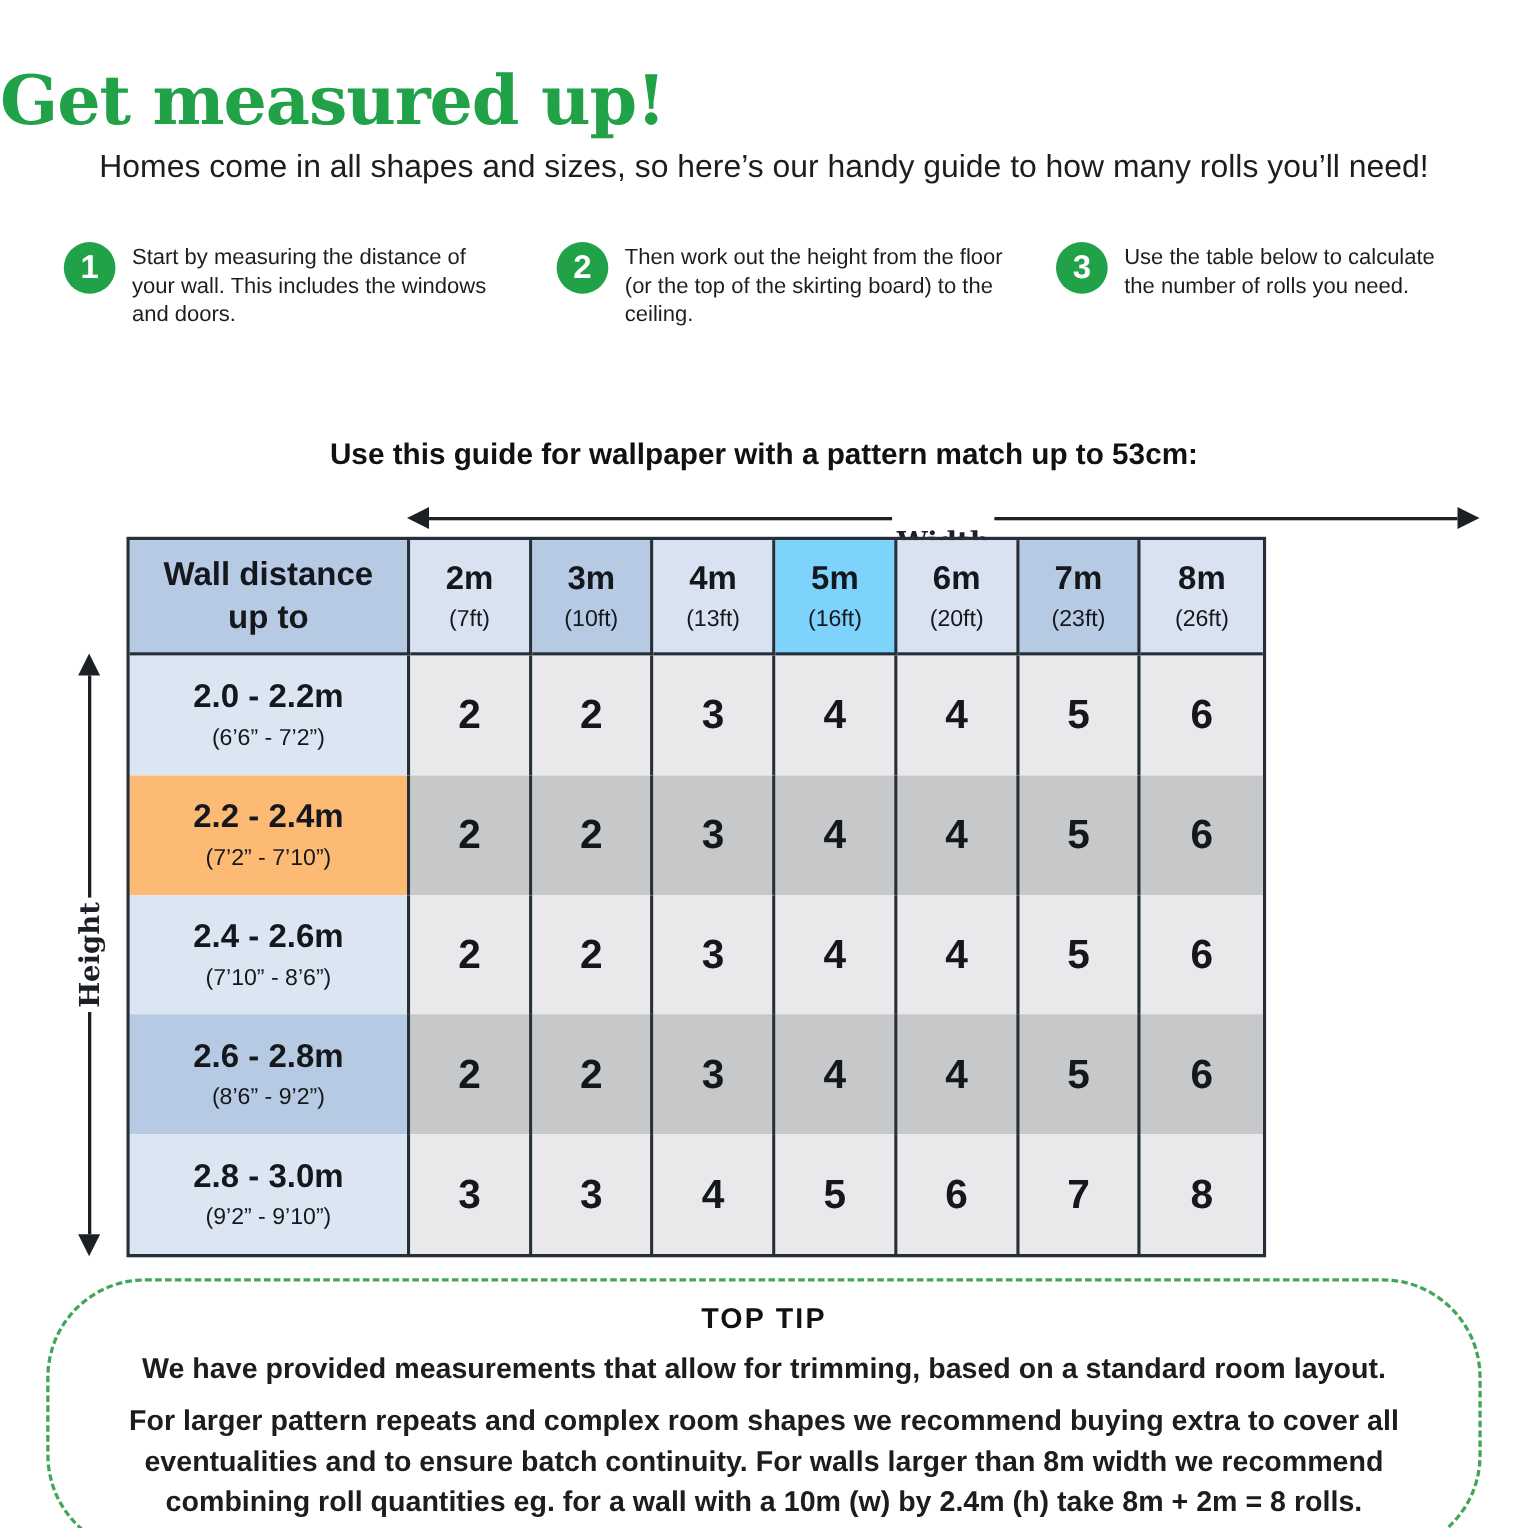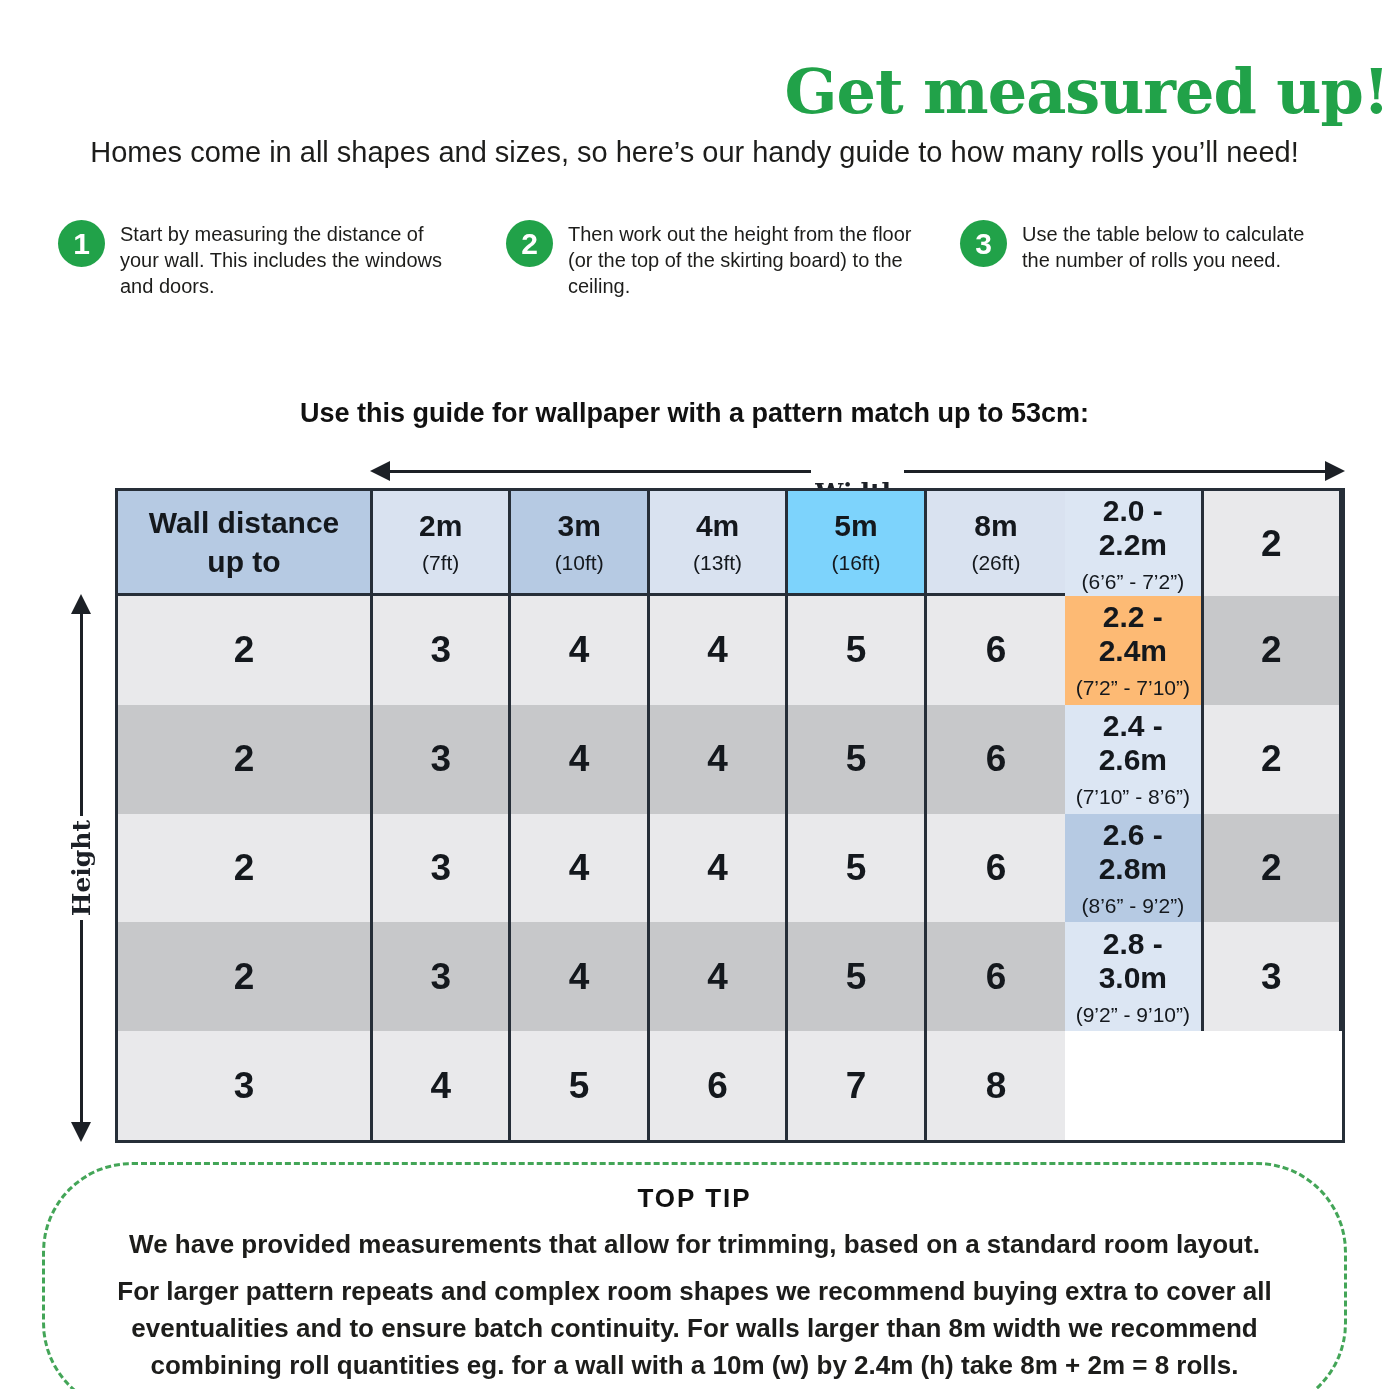--- a/index.html
+++ b/index.html
@@ -12,21 +12,21 @@
     --gray-light:#e9e9eb;
     --gray-dark:#c7c8ca;
   }
   *{margin:0;padding:0;box-sizing:border-box;}
   html,body{background:#ffffff;}
   body{font-family:"Liberation Sans",sans-serif;color:var(--ink);}
   .canvas{position:relative;width:1389px;height:1389px;background:#ffffff;overflow:hidden;}
 
   .title{
     position:absolute;top:55px;left:0;width:100%;
-    text-align:right;
+    text-align:left;
     font-family:"DejaVu Serif",serif;
     font-weight:bold;font-size:62px;letter-spacing:-1px;
     color:var(--green);
   }
   .subtitle{
     position:absolute;top:136px;left:0;width:100%;
     text-align:center;font-size:29px;color:var(--ink);
   }
 
   .step{position:absolute;top:218px;display:flex;gap:15px;align-items:flex-start;}
@@ -70,21 +70,21 @@
   .ahv.up{border-bottom:20px solid #1c2026;}
   .ahv.down{border-top:20px solid #1c2026;}
   .vlabel{
     font-family:"DejaVu Serif",serif;font-weight:bold;font-size:25px;
     writing-mode:vertical-rl;transform:rotate(180deg);
     padding:4px 0;white-space:nowrap;
   }
 
   
   .grid{
-    position:absolute;left:115px;top:488px;width:1230px;
+    position:absolute;left:115px;top:488px;width:1036px;
     display:grid;
     grid-template-columns:255px repeat(7,1fr);
     grid-template-rows:105px repeat(5,108.8px);
     border:3px solid var(--border);
   }
   .cell{
     display:flex;flex-direction:column;align-items:center;justify-content:center;
     border-right:3px solid var(--border);
     text-align:center;
   }
@@ -156,20 +156,28 @@
         <div class="imperial">(10ft)</div>
       </div>
       <div class="cell head" style="background: rgb(217, 226, 240);">
         <div class="metric">4m</div>
         <div class="imperial">(13ft)</div>
       </div>
       <div class="cell head" style="background: #7dd3fc;">
         <div class="metric">5m</div>
         <div class="imperial">(16ft)</div>
       </div>
+      <div class="cell head" style="background: rgb(217, 226, 240);">
+        <div class="metric">6m</div>
+        <div class="imperial">(20ft)</div>
+      </div>
+      <div class="cell head" style="background: rgb(182, 202, 227);">
+        <div class="metric">7m</div>
+        <div class="imperial">(23ft)</div>
+      </div>
       <div class="cell head last-col" style="background: rgb(217, 226, 240);">
         <div class="metric">8m</div>
         <div class="imperial">(26ft)</div>
       </div>
       <div class="cell " style="background: rgb(220, 230, 243);">
         <div class="metric">2.0 - 2.2m</div>
         <div class="imperial">(6’6” - 7’2”)</div>
       </div>
       <div class="cell " style="background: rgb(233, 233, 235);">
         <span class="value">2</span>

